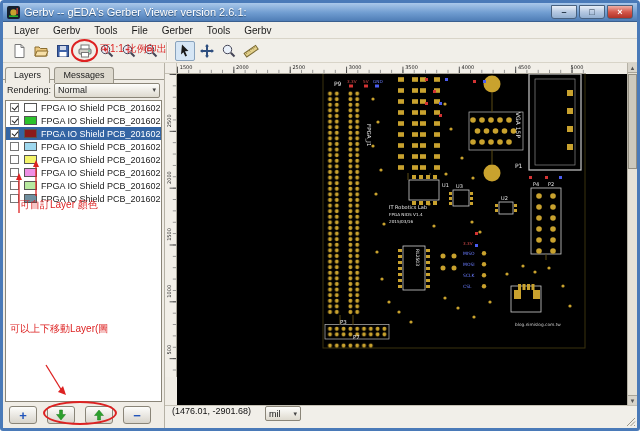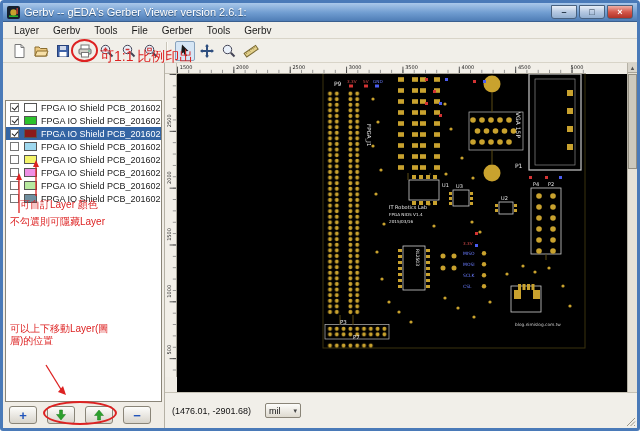--- a/index.html
+++ b/index.html
@@ -16,21 +16,21 @@
   
   .menubar{position:absolute;left:0;right:0;top:19px;height:17px;background:#f1efe9;border-bottom:1px solid #d8d4c8;display:flex;align-items:center;padding-left:4px;}
   .mitem{font-size:10px;color:#1a1a1a;padding:1px 7px;}
   
   .toolbar{position:absolute;left:0;right:0;top:36px;height:24px;background:#f1efe9;border-bottom:1px solid #d8d4c8;display:flex;align-items:center;padding-left:4px;}
   .tb{width:20px;height:20px;margin-left:2px;border:1px solid transparent;background:transparent;display:flex;align-items:center;justify-content:center;padding:0;}
   .tb.pressed{border:1px solid #89a3bd;background:#d6e6f5;border-radius:2px;}
   .tsep{width:2px;height:18px;margin:0 5px;border-left:1px solid #c9c5b9;border-right:1px solid #fbfaf6;}
   .red-ellipse{position:absolute;border:2px solid #dd2222;border-radius:50%;pointer-events:none;}
   .print-ellipse{left:68px;top:0;width:27px;height:23px;}
-  .print-note{position:absolute;left:97px;top:9px;font-size:14px;color:#dd2222;white-space:nowrap;}
+  .print-note{position:absolute;left:97px;top:3px;font-size:10px;color:#dd2222;white-space:nowrap;}
   
   .content{position:absolute;left:0;right:0;top:60px;bottom:0;}
   .left-panel{position:absolute;left:0;top:0;bottom:0;width:162px;background:#f0ede6;border-right:1px solid #b5b1a5;}
   .tabs{position:absolute;left:0;right:0;top:0;height:17px;border-bottom:1px solid #9a968a;padding-left:2px;}
   .tab{display:inline-block;font-size:9px;color:#222;padding:2px 8px 3px;border:1px solid #9a968a;border-bottom:none;border-radius:3px 3px 0 0;background:#dedacf;position:relative;top:1px;}
   .tab.active{background:#f0ede6;z-index:2;}
   .render-row{position:absolute;left:0;right:0;top:17px;height:20px;display:flex;align-items:center;padding:0 4px;}
   .rlabel{font-size:9px;color:#222;margin-right:3px;white-space:nowrap;}
   .combo{flex:1;height:15px;border:1px solid #8a8578;border-radius:2px;background:linear-gradient(#fdfdfb,#dedacf);display:flex;align-items:center;font-size:9px;padding:0 3px;color:#222;}
   .combo .grow{flex:1;}
@@ -57,21 +57,21 @@
   .ruler-corner{position:absolute;left:0;top:0;width:12px;height:11px;background:#f0ede6;border-right:1px solid #c5c1b5;border-bottom:1px solid #c5c1b5;}
   .hruler{position:absolute;left:12px;right:10px;top:0;height:11px;background:#f2efe8;border-bottom:1px solid #aaa69a;}
   .vruler{position:absolute;left:0;top:11px;bottom:0;width:12px;background:#f2efe8;border-right:1px solid #aaa69a;}
   .canvas{position:absolute;left:12px;top:11px;right:10px;bottom:0;background:#000;overflow:hidden;}
   .canvas svg{display:block;width:100%;height:100%;}
   .vscroll{position:absolute;right:0;top:0;bottom:0;width:10px;background:#e6e2d8;border-left:1px solid #b5b1a5;}
   .sarr{height:10px;font-size:6px;line-height:10px;text-align:center;color:#555;background:#d8d4ca;border-bottom:1px solid #a8a498;}
   .sarr.down{position:absolute;bottom:0;left:0;right:0;border-top:1px solid #a8a498;border-bottom:none;}
   .sthumb{position:absolute;left:0;right:0;top:11px;height:95px;background:#cdc9bd;border:1px solid #948f82;}
   
-  .statusbar{position:absolute;left:0;right:0;bottom:0;height:36px;background:#f1efe9;border-top:1px solid #c5c1b5;display:flex;align-items:center;font-size:9px;color:#111;}
+  .statusbar{position:absolute;left:0;right:0;bottom:0;height:23px;background:#f1efe9;border-top:1px solid #c5c1b5;display:flex;font-size:9px;color:#111;}
   .coords{margin-left:7px;white-space:nowrap;}
   .unit-combo{margin-left:14px;width:36px;height:15px;border:1px solid #8a8578;border-radius:2px;background:linear-gradient(#fdfdfb,#dedacf);display:flex;align-items:center;padding:0 3px;}
   .unit-combo .grow{flex:1;}
   .hint{margin-left:12px;white-space:nowrap;overflow:hidden;}
   .grip{position:absolute;right:1px;bottom:1px;width:10px;height:10px;}
   svg text{font-family:"DejaVu Sans",sans-serif;}
 </style>
 </head>
 <body>
 
@@ -177,20 +177,31 @@
         </g>
       </svg>
     </button>
     <div class="red-ellipse print-ellipse"></div>
     <div class="print-note">可1:1 比例印出</div>
   </div>
 
   <div class="content">
 
     <div class="left-panel">
+      <div class="tabs">
+        <span class="tab active">Layers</span>
+        <span class="tab">Messages</span>
+      </div>
+      <div class="render-row">
+        <span class="rlabel">Rendering:</span>
+        <div class="combo">
+          <span class="grow">Normal</span>
+          <span class="carr">▾</span>
+        </div>
+      </div>
 
       <div class="layer-list">
         <div class="lrow">
           <span class="cb checked"></span>
           <span class="swatch" style="background: rgb(255, 255, 255);"></span>
           <span class="llabel">FPGA IO Shield PCB_20160225-...</span>
         </div>
         <div class="lrow">
           <span class="cb checked"></span>
           <span class="swatch" style="background: rgb(44, 194, 44);"></span>
@@ -229,24 +240,22 @@
 
         <svg class="note-overlay" viewBox="0 0 156 300">
           <line x1="30" y1="66" x2="30" y2="95" stroke="#dd2222" stroke-width="1.3"></line>
           <polygon points="27,66 33,66 30,59" fill="#dd2222"></polygon>
           <line x1="13" y1="79" x2="13" y2="112" stroke="#dd2222" stroke-width="1.3"></line>
           <polygon points="10,79 16,79 13,72" fill="#dd2222"></polygon>
           <line x1="40" y1="264" x2="56" y2="290" stroke="#dd2222" stroke-width="1.3"></line>
           <polygon points="52,291 60,294 57,285" fill="#dd2222"></polygon>
         </svg>
         <div class="note n-color">可自訂Layer 顏色</div>
-        <div class="note n-hide">不勾選則可隱藏Layer</div>
         <div class="note n-move">
           <div>可以上下移動Layer(圖</div>
-          <div>層)的位置</div>
         </div>
       </div>
 
       <div class="btn-row" style="position:absolute;">
         <button class="pbtn">
           <span class="plus">+</span>
         </button>
         <button class="pbtn">
           <svg width="12" height="12" viewBox="0 0 12 12">
             <path d="M6 11L1.5 5.5h3V1h3v4.5h3z" fill="#2ca02c" stroke="#1a7a1a" stroke-width="0.5"></path>

